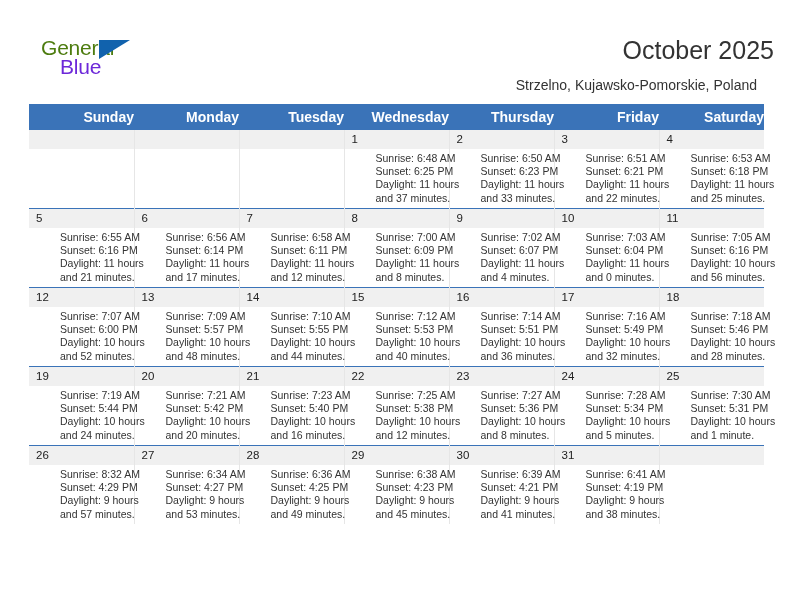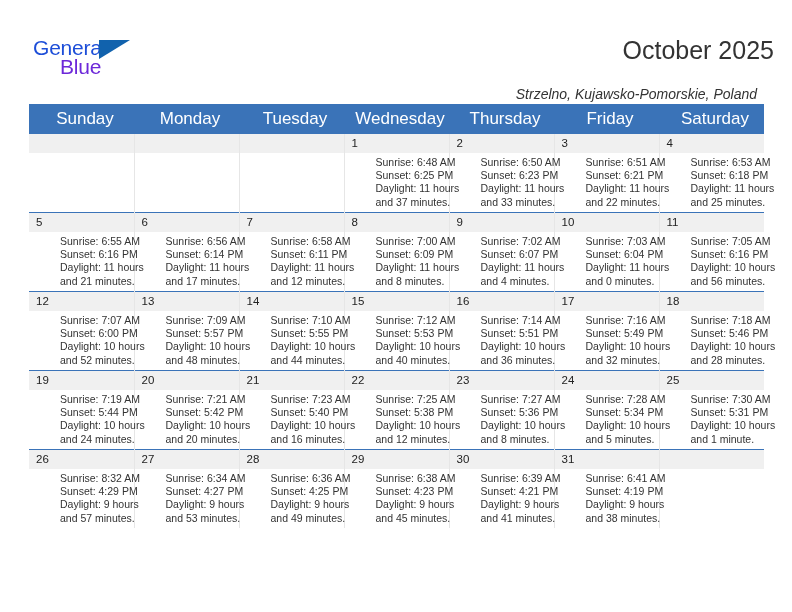--- a/index.html
+++ b/index.html
@@ -31,25 +31,25 @@
   }
   .logo {
     position: absolute;
     left: 33px;
     top: 36px;
     width: 200px;
     height: 48px;
   }
   .logo-general {
     position: absolute;
-    left: 0;
+    left: 8px;
     top: 0;
     font-size: 21px;
     letter-spacing: -0.2px;
-    color: #1d4ed8;
+    color: #4d7c0f;
     font-family: "Liberation Sans", sans-serif;
   }
   .logo-tri {
     position: absolute;
     left: 66px;
     top: 4px;
     width: 0;
     height: 0;
     border-left: 31px solid #1162ad;
     border-bottom: 19px solid transparent;
@@ -68,46 +68,45 @@
     right: 18px;
     top: 36px;
     font-size: 25px;
     color: #333333;
     text-align: right;
     white-space: nowrap;
   }
   .subtitle {
     position: absolute;
     right: 35px;
-    top: 86px;
+    top: 77px;
     font-size: 14px;
     color: #333333;
     text-align: right;
     white-space: nowrap;
-    font-style: italic;
   }
 
   
   .calendar {
     position: absolute;
     left: 29px;
     top: 104px;
     width: 735px;
   }
   table.cal {
     width: 735px;
     border-collapse: collapse;
     table-layout: fixed;
   }
   table.cal th {
     background: #3a73b8;
     color: #ffffff;
-    font-size: 17px;
-    font-weight: normal;
-    text-align: center;
+    font-size: 14px;
+    font-weight: bold;
+    text-align: right;
     padding: 5px 0 5px 7px;
     height: 12px;
     border: none;
   }
   td.daycell {
     vertical-align: top;
     padding: 0;
     border-left: 1px solid #e6e6e6;
     border-top: 1px solid #3a73b8;
     height: 78px;

